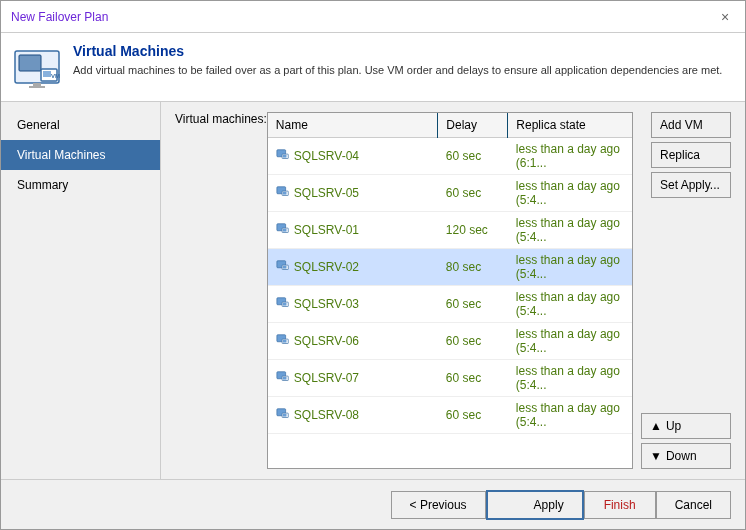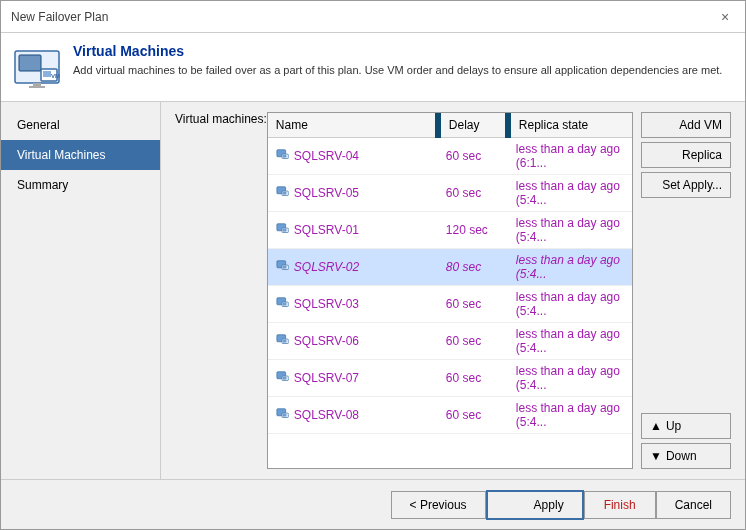--- a/index.html
+++ b/index.html
@@ -27,21 +27,21 @@
       background: #fff;
       border-bottom: 1px solid #ccc;
       padding: 6px 10px;
       display: flex;
       align-items: center;
       justify-content: space-between;
       height: 32px;
     }
     .title-bar-text {
       font-size: 12px;
-      color: #404040;
+      color: #6d28d9;
     }
     .close-btn {
       width: 20px;
       height: 20px;
       background: none;
       border: none;
       cursor: pointer;
       font-size: 14px;
       color: #666;
       display: flex;
@@ -129,35 +129,34 @@
       font-size: 12px;
     }
     .vm-table thead tr {
       background: #f5f5f5;
       border-bottom: 1px solid #ccc;
     }
     .vm-table thead th {
       text-align: left;
       padding: 5px 8px;
       font-weight: normal;
-      border-right: 6px solid #0c4a6e;
+      border-right: 1px solid #0c4a6e;
       color: #000;
     }
     .vm-table thead th:last-child { border-right: none; }
     .vm-table tbody tr {
       border-bottom: 1px solid #eee;
     }
     .vm-table tbody tr.selected {
       background: #cce0ff;
       color: #000;
-      font-style: italic;
     }
     .vm-table tbody td {
       padding: 4px 8px;
-      color: #a21caf;
+      color: #4d7c0f;
     }
     .vm-row-icon {
       display: inline-block;
       width: 14px;
       height: 14px;
       margin-right: 4px;
       vertical-align: middle;
       position: relative;
       top: -1px;
     }
@@ -166,22 +165,23 @@
       flex-direction: column;
       gap: 4px;
       width: 90px;
     }
     .side-btn {
       padding: 5px 8px;
       background: #f0f0f0;
       border: 1px solid #999;
       cursor: pointer;
       font-size: 12px;
-      text-align: right;
+      text-align: left;
       white-space: nowrap;
+      margin-left: 10px;
     }
     .spacer { flex: 1; }
     .up-down-group {
       display: flex;
       flex-direction: column;
       gap: 4px;
     }
     .arrow-btn {
       padding: 5px 8px;
       background: #f0f0f0;

